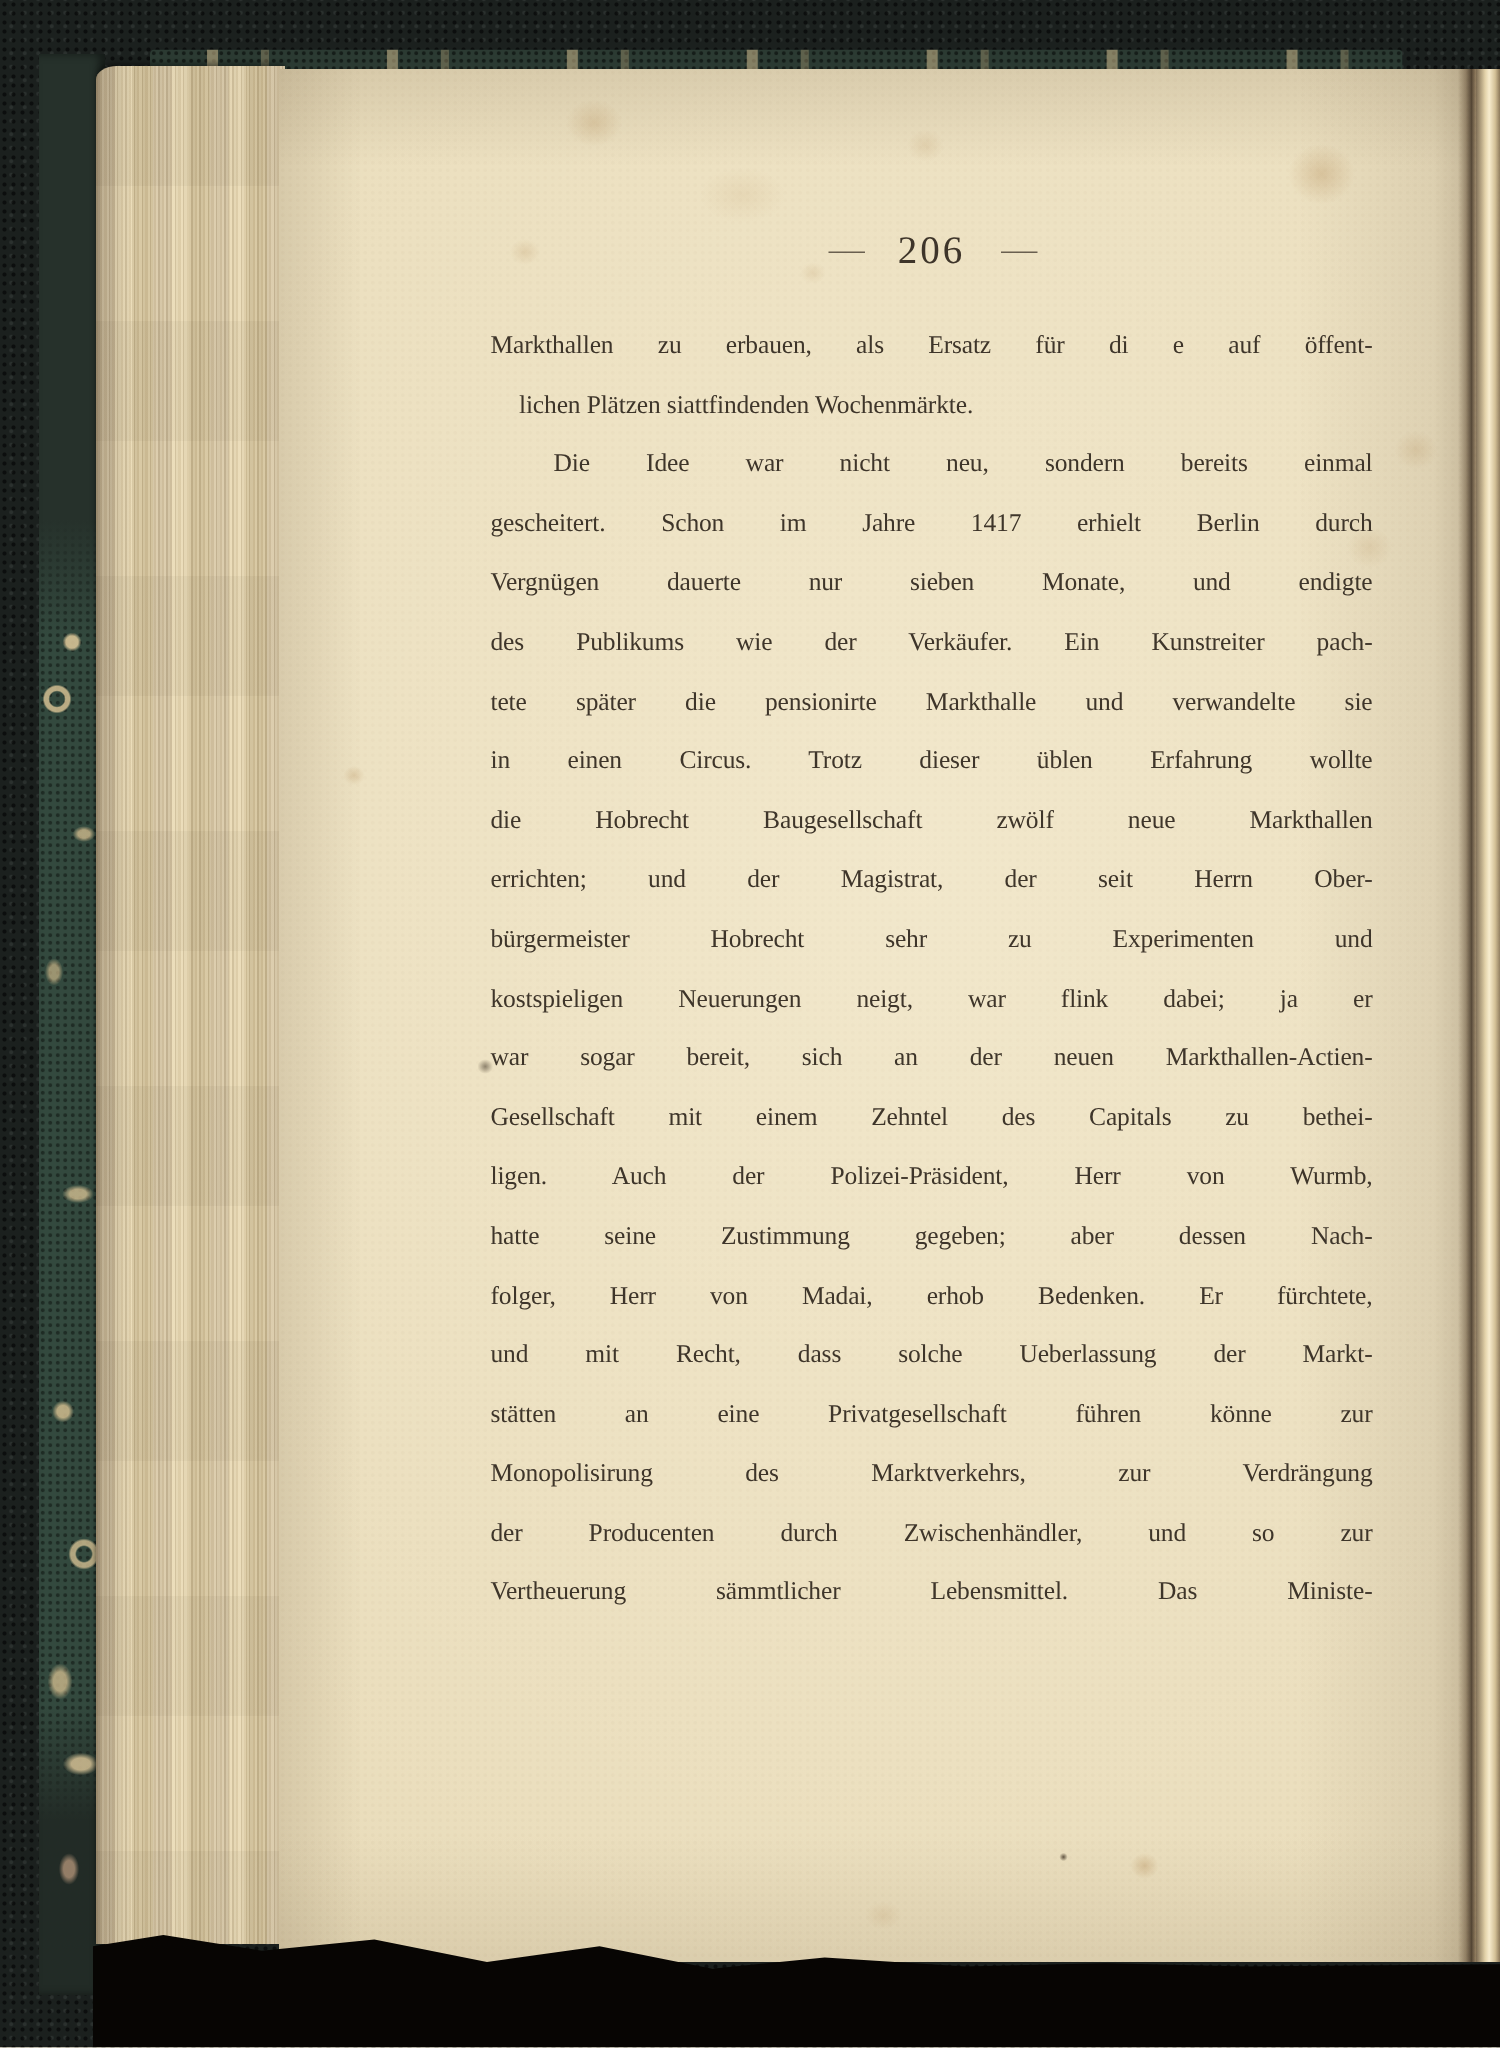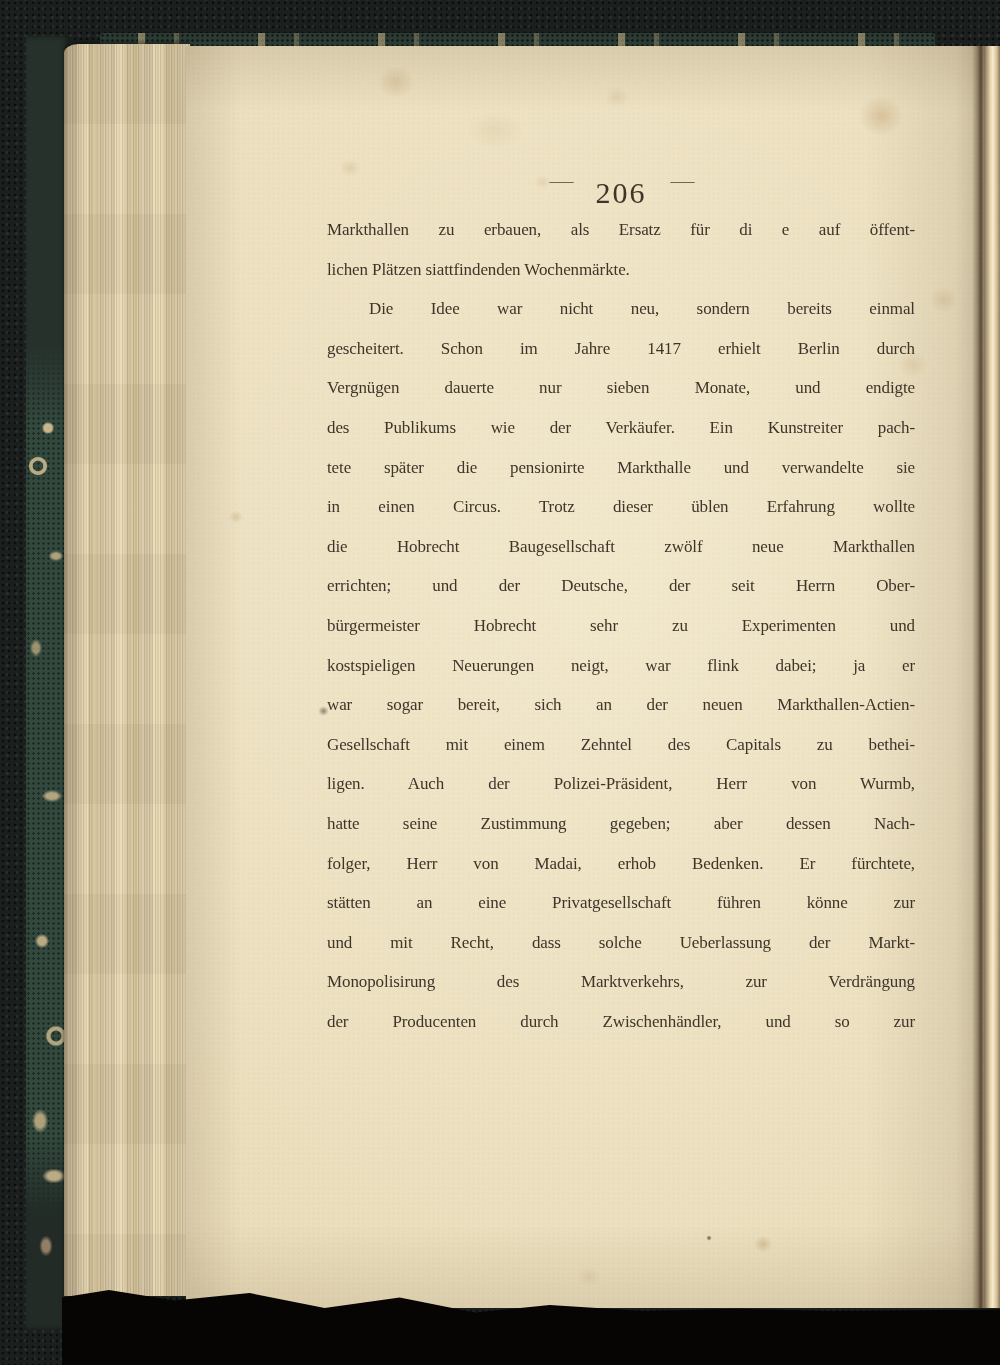--- a/index.html
+++ b/index.html
@@ -69,27 +69,27 @@
 
   .gutter-crease{position:absolute;right:16px;top:0;width:12px;height:100%;
     background:linear-gradient(90deg, transparent, rgba(60,38,18,0.35) 45%, rgba(30,16,6,0.65) 75%, rgba(90,60,30,0.35));}
   .facing-sliver{position:absolute;right:0;top:0;width:16px;height:100%;
     background:linear-gradient(90deg, rgba(55,35,18,0.45), #e2d1a8 38%, rgba(255,244,214,0.9) 55%, #d3c096 80%, rgba(95,70,40,0.4));}
 
   
   .header{position:absolute;left:141px;top:106px;width:588px;display:flex;
     align-items:center;justify-content:center;gap:24px;color:var(--ink);}
   .header .dash{font-size:24px;letter-spacing:-2px;opacity:0.75;transform:scaleY(0.8);}
-  .header .num{font-size:30px;letter-spacing:2px;margin-top:24px;}
+  .header .num{font-size:26px;letter-spacing:2px;}
 
   
   .text-block{position:absolute;left:141px;top:164px;width:588px;color:var(--ink);}
   .line{font-size:17px;line-height:39.6px;height:39.6px;letter-spacing:-0.1px;
     text-align:justify;text-align-last:justify;white-space:normal;}
-  .line.nojust{text-align-last:left;}
+  .line.nojust{text-align-last:left;margin-left:19px;}
   .line.indent{text-indent:42px;}
 
   
   .spot{position:absolute;border-radius:50%;
     background:radial-gradient(closest-side, rgba(155,103,42,0.6), rgba(155,103,42,0) 72%);}
   .spot.dark{background:radial-gradient(closest-side, rgba(45,33,20,0.9), rgba(45,33,20,0) 70%);}
 
   
   .bottom-shadow{position:absolute;left:62px;top:1290px;width:938px;height:75px;
     background:var(--shadow);
@@ -115,32 +115,33 @@
     <div class="text-block">
         <div class="line">Markthallen zu erbauen, als Ersatz für di e auf öffent-</div>
         <div class="line nojust">lichen Plätzen siattfindenden Wochenmärkte.</div>
         <div class="line indent">Die Idee war nicht neu, sondern bereits einmal</div>
         <div class="line">gescheitert. Schon im Jahre 1417 erhielt Berlin durch</div>
         <div class="line">Vergnügen dauerte nur sieben Monate, und endigte</div>
         <div class="line">des Publikums wie der Verkäufer. Ein Kunstreiter pach-</div>
         <div class="line">tete später die pensionirte Markthalle und verwandelte sie</div>
         <div class="line">in einen Circus. Trotz dieser üblen Erfahrung wollte</div>
         <div class="line">die Hobrecht Baugesellschaft zwölf neue Markthallen</div>
-        <div class="line">errichten; und der Deutsche, der seit Herrn Ober-</div>
+        <div class="line">errichten; und der Magistrat, der seit Herrn Ober-</div>
         <div class="line">bürgermeister Hobrecht sehr zu Experimenten und</div>
         <div class="line">kostspieligen Neuerungen neigt, war flink dabei; ja er</div>
         <div class="line">war sogar bereit, sich an der neuen Markthallen-Actien-</div>
         <div class="line">Gesellschaft mit einem Zehntel des Capitals zu bethei-</div>
         <div class="line">ligen. Auch der Polizei-Präsident, Herr von Wurmb,</div>
         <div class="line">hatte seine Zustimmung gegeben; aber dessen Nach-</div>
         <div class="line">folger, Herr von Madai, erhob Bedenken. Er fürchtete,</div>
+        <div class="line">und mit Recht, dass solche Ueberlassung der Markt-</div>
         <div class="line">stätten an eine Privatgesellschaft führen könne zur</div>
-        <div class="line">und mit Recht, dass solche Ueberlassung der Markt-</div>
         <div class="line">Monopolisirung des Marktverkehrs, zur Verdrängung</div>
         <div class="line">der Producenten durch Zwischenhändler, und so zur</div>
+        <div class="line">Vertheuerung sämmtlicher Lebensmittel. Das Ministe-</div>
       </div>
 
     <div>
       <div class="spot" style="left:184px;top:14px;width:52px;height:44px;opacity:.30"></div>
       <div class="spot" style="left:664px;top:42px;width:62px;height:56px;opacity:.38"></div>
       <div class="spot" style="left:414px;top:36px;width:34px;height:30px;opacity:.20"></div>
       <div class="spot" style="left:269px;top:58px;width:80px;height:52px;opacity:.14"></div>
       <div class="spot" style="left:150px;top:110px;width:28px;height:24px;opacity:.25"></div>
       <div class="spot" style="left:344px;top:126px;width:24px;height:20px;opacity:.20"></div>
       <div class="spot" style="left:738px;top:236px;width:40px;height:36px;opacity:.24"></div>

